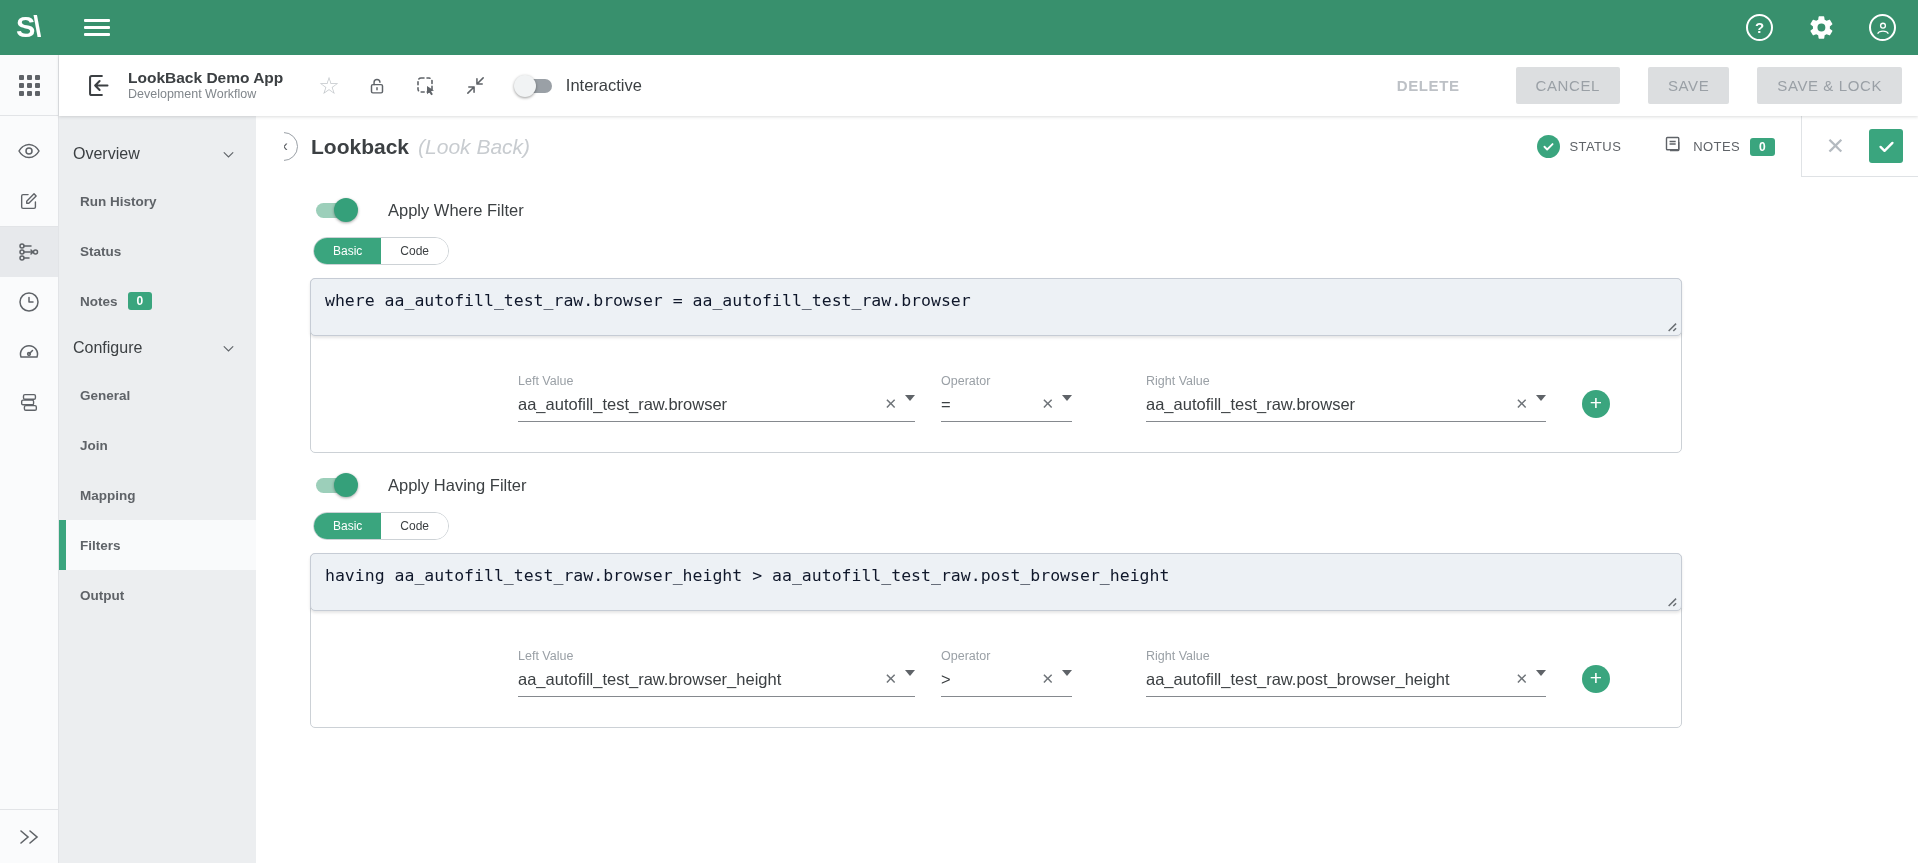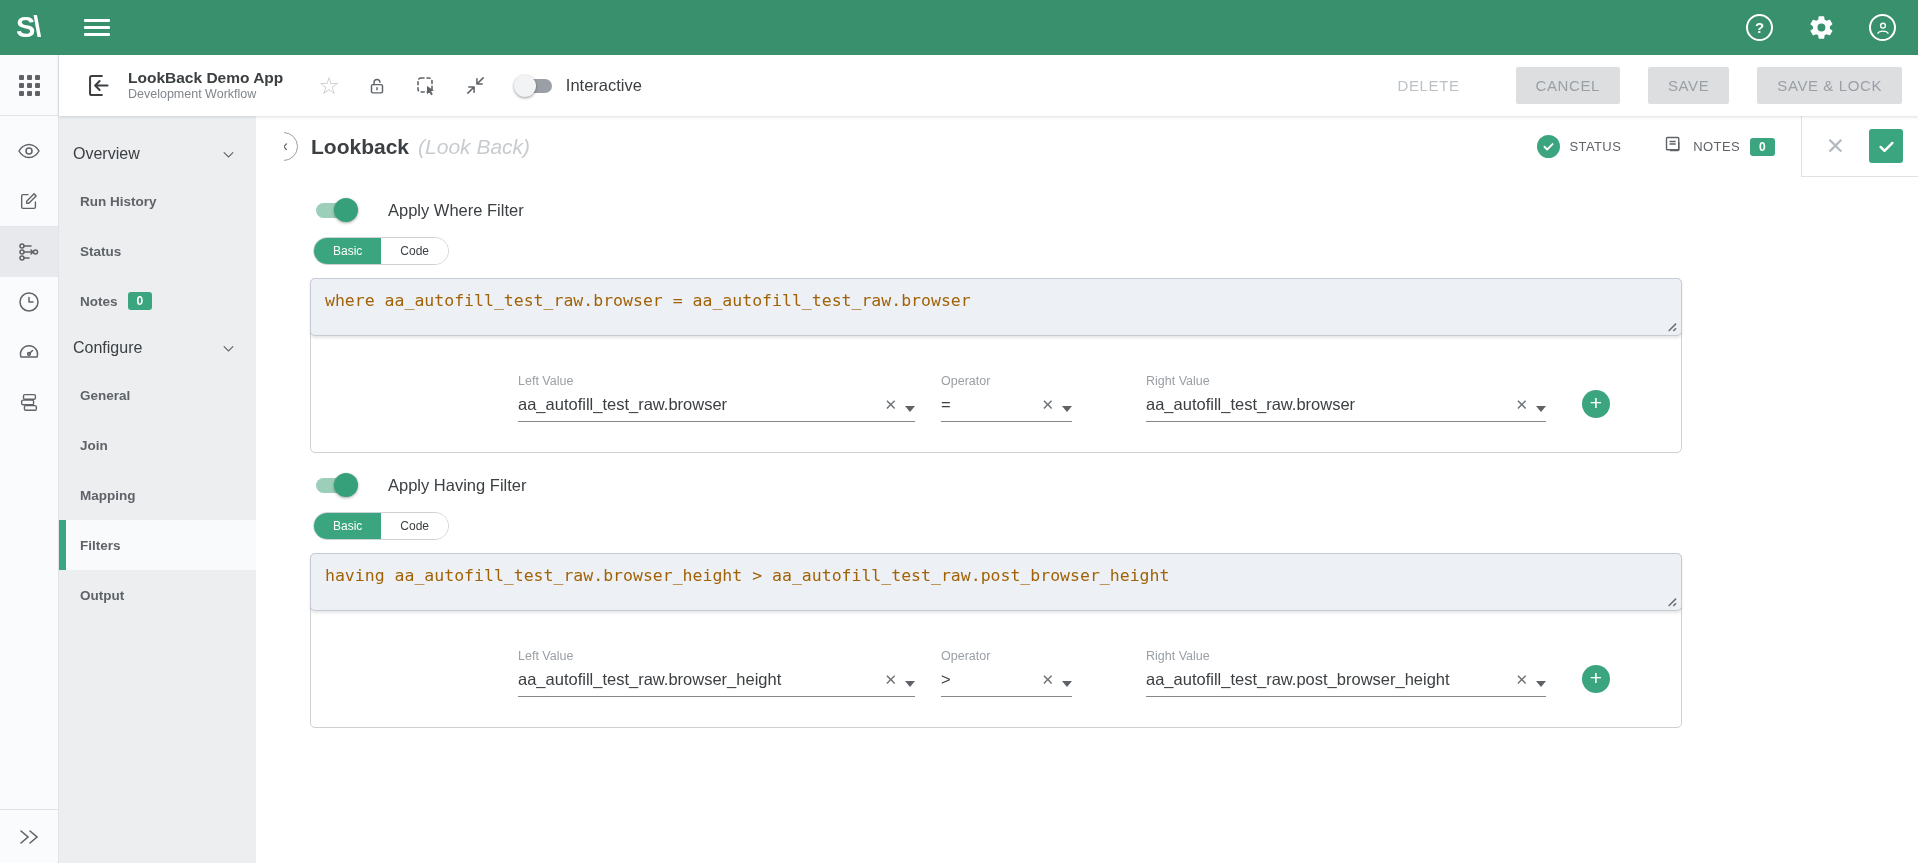--- a/index.html
+++ b/index.html
@@ -40,21 +40,21 @@
   .app-title { font-size: 15.5px; font-weight: 700; color: #3c4043; }
   .app-subtitle { font-size: 12.5px; color: #80868b; }
   .star-icon { font-size: 24px; color: #c3c7cb; margin: 0 13px; cursor: pointer; }
   .t-icon { margin: 0 13px; cursor: pointer; display: flex; }
   .t-icon svg { stroke: #5f6368; fill: none; stroke-width: 1.6; stroke-linecap: round; stroke-linejoin: round; }
   .switch-off { width: 42px; height: 22px; position: relative; margin: 0 10px 0 14px; cursor: pointer; }
   .switch-off .track { position: absolute; top: 4px; left: 4px; width: 34px; height: 14px; border-radius: 7px; background: #9aa0a6; }
   .switch-off .knob { position: absolute; top: 0; left: 0; width: 22px; height: 22px; border-radius: 50%; background: #f1f3f4; box-shadow: 0 1px 3px rgba(0,0,0,.4); }
   .interactive-label { font-size: 16.5px; color: #3c4043; }
   .toolbar-spacer { flex: 1; }
-  .text-btn { font-size: 15px; font-weight: 400; color: #bdc1c6; letter-spacing: .6px; margin-right: 28px; cursor: pointer; background: none; border: none; font-family: inherit; text-align: center; }
+  .text-btn { font-size: 15px; font-weight: 700; color: #bdc1c6; letter-spacing: .6px; margin-right: 28px; cursor: pointer; background: none; border: none; font-family: inherit; text-align: center; }
   .gray-btn { background: #dcdee0; border: none; color: #9aa0a6; font-family: inherit; font-size: 15px; font-weight: 500; letter-spacing: .6px; padding: 0 20px; height: 37px; border-radius: 2px; margin-left: 28px; cursor: pointer; }
 
   
   .body-row { flex: 1; display: flex; overflow: hidden; gap: 28px; }
 
   .nav { width: 197px; background: #eceef0; flex-shrink: 0; padding-top: 16px; }
   .nav-header { display: flex; align-items: center; justify-content: space-between; height: 44px; padding: 0 20px 0 14px; cursor: pointer; }
   .nav-header-label { font-size: 16px; font-weight: 500; color: #3c4043; }
   .nav-header svg { stroke: #5f6368; fill: none; stroke-width: 1.8; stroke-linecap: round; }
   .nav-item { height: 50px; display: flex; align-items: center; padding-left: 21px; font-size: 13.5px; font-weight: 700; color: #5f6368; cursor: pointer; }
@@ -85,30 +85,30 @@
   .toggle-row { display: flex; align-items: center; height: 30px; margin: 2px 0 12px 3px; }
   .switch-on { width: 45px; height: 24px; position: relative; cursor: pointer; flex-shrink: 0; }
   .switch-on .track { position: absolute; top: 5px; left: 3px; width: 39px; height: 15px; border-radius: 8px; background: #9ccfba; }
   .switch-on .knob { position: absolute; top: 0; right: 0; width: 24px; height: 24px; border-radius: 50%; background: #35a07a; box-shadow: 0 1px 3px rgba(0,0,0,.35); }
   .toggle-label { font-size: 16.5px; color: #3c4043; margin-left: 30px; }
   .tabs { display: inline-flex; border: 1px solid #cdd2d6; border-radius: 15px; overflow: hidden; height: 28px; margin: 0 0 13px 3px; }
   .tab { display: flex; align-items: center; padding: 0 19px; font-size: 12px; cursor: pointer; background: #fff; color: #3c4043; }
   .tab.active { background: #3aa57e; color: #fff; }
   .card { width: 1372px; border: 1px solid #ccd1d6; border-radius: 5px; background: #fff; margin-bottom: 17px; }
   .code-area { position: relative; margin: -1px -1px 0 -1px; height: 58px; background: #edf1f5; border: 1px solid #c6ccd5; border-radius: 5px; box-shadow: 0 2px 3px rgba(0,0,0,.10); padding: 12px 14px; }
-  .code-text { font-family: "DejaVu Sans Mono", "Liberation Mono", monospace; font-size: 16.5px; color: #a16207; white-space: nowrap; overflow: hidden; }
+  .code-text { font-family: "DejaVu Sans Mono", "Liberation Mono", monospace; font-size: 16.5px; color: #0f172a; white-space: nowrap; overflow: hidden; }
   .resize-handle { position: absolute; right: 4px; bottom: 3px; cursor: nwse-resize; display: flex; }
   .resize-handle svg { stroke: #6a6f74; stroke-width: 1.6; }
   .fields-row { display: flex; align-items: flex-end; padding: 38px 0 30px 207px; }
   .field { display: flex; flex-direction: column; }
   .f-left  { width: 397px; margin-right: 26px; }
   .f-op    { width: 131px; margin-right: 26px; }
   .f-right { width: 400px; margin-left: 48px; }
   .field-label { font-size: 12.5px; color: #9aa0a6; margin-bottom: 7px; }
-  .field-control { display: flex; align-items: flex-end; border-bottom: 1px solid #85898e; padding-bottom: 7px; }
+  .field-control { display: flex; align-items: flex-start; border-bottom: 1px solid #85898e; padding-bottom: 7px; }
   .field-value { flex: 1; font-size: 16.5px; color: #3c4043; white-space: nowrap; overflow: hidden; }
   .clear-x { color: #6f7479; font-size: 15px; margin: 0 8px 0 6px; cursor: pointer; }
   .caret { width: 0; height: 0; border-left: 5px solid transparent; border-right: 5px solid transparent; border-top: 6px solid #5f6368; margin-bottom: 2px; cursor: pointer; }
   .add-btn { width: 28px; height: 28px; border-radius: 50%; background: #3aa57e; color: #fff; border: none; font-size: 21px; line-height: 26px; font-weight: 400; margin: 0 0 4px 36px; cursor: pointer; display: flex; align-items: center; justify-content: center; padding-bottom: 2px; }
 </style>
 </head>
 <body>
 
 <div class="topbar">
   <div class="logo">S\</div>

